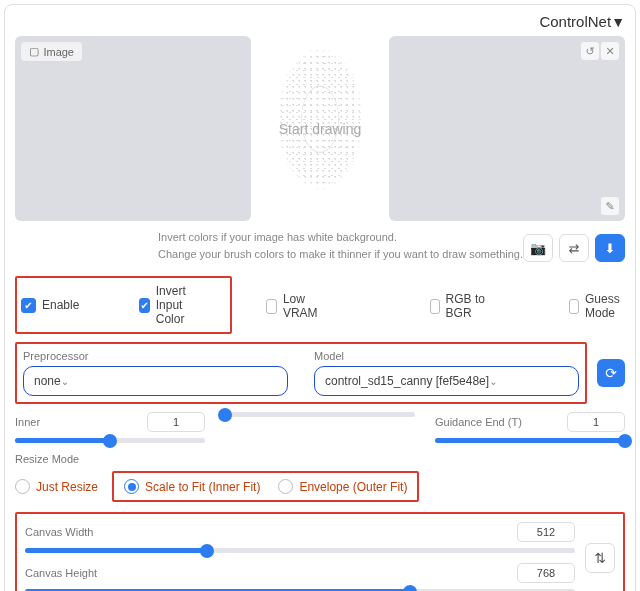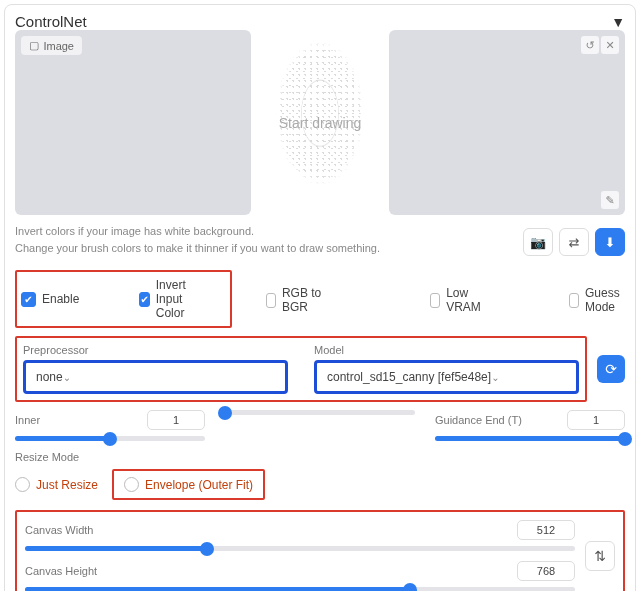--- a/index.html
+++ b/index.html
@@ -1,52 +1,52 @@
 <!DOCTYPE html>
 <html><head>
 <meta charset="utf-8">
 <style>
 *{box-sizing:border-box;margin:0;padding:0;font-family:-apple-system,BlinkMacSystemFont,"Segoe UI",Arial,sans-serif}
 body{background:#fff;width:640px;height:591px;overflow:hidden;font-size:12px;color:#555}
 .panel{border:1px solid #e0e0e0;border-radius:8px;margin:4px;padding:8px 10px 10px}
-.hdr{display:flex;justify-content:space-between;align-items:center;margin-bottom:0}
+.hdr{display:flex;justify-content:flex-end;align-items:center;margin-bottom:6px}
 .hdr-title{font-size:15px;color:#333}
 .caret{font-size:14px;color:#333}
 .canvases{display:flex;gap:4px;margin-bottom:8px}
 .cv{height:185px;border-radius:6px;position:relative}
 .cv.left{flex:1;background:#dcdde2}
 .cv.mid{flex:0.55;background:#fff;display:flex;align-items:center;justify-content:center;color:#aaa;font-size:14px;overflow:hidden}
 .cv.right{flex:1;background:#dcdde2}
 .sketch{position:absolute;inset:0;opacity:.35;background:
  radial-gradient(circle at 40% 45%,#999 1px,transparent 1px) 0 0/6px 6px,
  radial-gradient(circle at 55% 50%,#999 1px,transparent 1px) 3px 3px/7px 7px,
  radial-gradient(ellipse 45px 80px at 50% 45%,transparent 40%,#bbb 41%,transparent 43%);
  mask:radial-gradient(ellipse 55px 90px at 50% 45%,#000 70%,transparent 80%)}
 .draw-txt{position:relative;z-index:1}
 .img-chip{position:absolute;top:6px;left:6px;background:#f2f2f4;border-radius:4px;padding:3px 8px;font-size:11px;color:#666;display:flex;gap:4px;align-items:center}
 .tr-ctl{position:absolute;top:6px;right:6px;display:flex;gap:2px}
 .tr-ctl span,.br-ctl span{width:18px;height:18px;background:#f6f6f8;border-radius:3px;display:flex;align-items:center;justify-content:center;font-size:11px;color:#888}
 .br-ctl{position:absolute;bottom:6px;right:6px}
 .hint{font-size:11px;color:#888;line-height:1.5}
-.hint-row{display:flex;justify-content:space-between;align-items:flex-end;margin-bottom:8px}
+.hint-row{display:flex;justify-content:flex-end;align-items:flex-end;margin-bottom:8px}
 .btns{display:flex;gap:6px}
 .sbtn{width:30px;height:28px;border:1px solid #ddd;border-radius:6px;display:flex;align-items:center;justify-content:center;font-size:13px;background:#fff;color:#555}
 .sbtn.blue{background:#2d7cf0;border-color:#2d7cf0;color:#fff}
 .checks{display:flex;gap:0;margin:6px 0 8px;border:2px solid #d93a2b;border-radius:2px;padding:6px 4px 6px 0;width:40.2%;position:relative}
 .checks::after{content:"";position:absolute;left:100%;top:-2px;bottom:-2px;width:380px;pointer-events:none}
 .row-checks{display:flex;align-items:center;width:100%;gap:0}
 .ck{display:flex;align-items:center;gap:6px;font-size:12px;color:#444}
 .ck:nth-child(1){margin-left:4px;margin-right:60px}
 .ck:nth-child(2){margin-right:36px}
 .box{width:15px;height:15px;border:1px solid #bbb;border-radius:3px;display:inline-flex;align-items:center;justify-content:center;font-size:10px;color:#fff}
 .box.on{background:#2d7cf0;border-color:#2d7cf0}
 .sel-row{display:flex;gap:26px;border:2px solid #d93a2b;border-radius:2px;padding:6px;position:relative;margin-bottom:8px}
 .sel{flex:1}
 .sel-lbl{font-size:11px;color:#777;margin-bottom:4px}
-.sel-box{border:3px solid #1d4ed8;border-radius:4px;padding:7px 10px;display:flex;align-items:center;font-size:12px;color:#444;background:#fff}
+.sel-box{border:1px solid #1d4ed8;border-radius:10px;padding:7px 10px;display:flex;align-items:center;font-size:12px;color:#444;background:#fff}
 .refresh{position:absolute;right:-38px;top:50%;transform:translateY(-50%);width:28px;height:28px;background:#2d7cf0;border-radius:6px;display:flex;align-items:center;justify-content:center;color:#fff;font-size:14px}
 .sel-wrap{position:relative;margin-right:38px}
 .sliders{display:flex;gap:20px;margin-bottom:10px}
 .sld{flex:1}
 .sld-hdr{display:flex;justify-content:space-between;align-items:center;margin-bottom:6px}
 .sld-lbl{font-size:11px;color:#777}
 .sld-val{border:1px solid #ddd;border-radius:5px;padding:3px 0;width:58px;text-align:center;font-size:11px;color:#444;background:#fff}
 .track{height:5px;background:#e4e4e8;border-radius:3px;position:relative}
 .fill{position:absolute;height:100%;background:#2d7cf0;border-radius:3px;left:0}
 .thumb{position:absolute;width:14px;height:14px;background:#2d7cf0;border-radius:50%;top:50%;transform:translate(-50%,-50%)}
@@ -123,25 +123,25 @@
           </label>
         <label class="ck">
             <span class="box on">✔</span>
             <span>Invert Input Color</span>
           </label>
       </div>
     </div>
     <div style="display:flex;gap:48px;margin-left:30px">
       <label class="ck">
           <span class="box"></span>
-          <span>RGB to BGR</span>
+          <span>Low VRAM</span>
         </label>
       <label class="ck">
           <span class="box"></span>
-          <span>Low VRAM</span>
+          <span>RGB to BGR</span>
         </label>
       <label class="ck">
           <span class="box"></span>
           <span>Guess Mode</span>
         </label>
     </div>
   </div>
 
   <div class="sel-wrap">
     <div class="sel-row">
@@ -196,20 +196,24 @@
 
   <div class="resize">
     <div class="rz-lbl">Resize Mode</div>
     <div class="rz-opts">
       <label class="radio">
           <span class="rcircle"></span>
           <span>Just Resize</span>
         </label>
       <div class="rz-hl">
         <label class="radio">
+            <span class="rcircle on"></span>
+            <span>Scale to Fit (Inner Fit)</span>
+          </label>
+        <label class="radio">
             <span class="rcircle"></span>
             <span>Envelope (Outer Fit)</span>
           </label>
       </div>
     </div>
   </div>
 
   <div class="canvas-ctls">
     <div class="cv-sliders">
       <div class="cv-sld">

